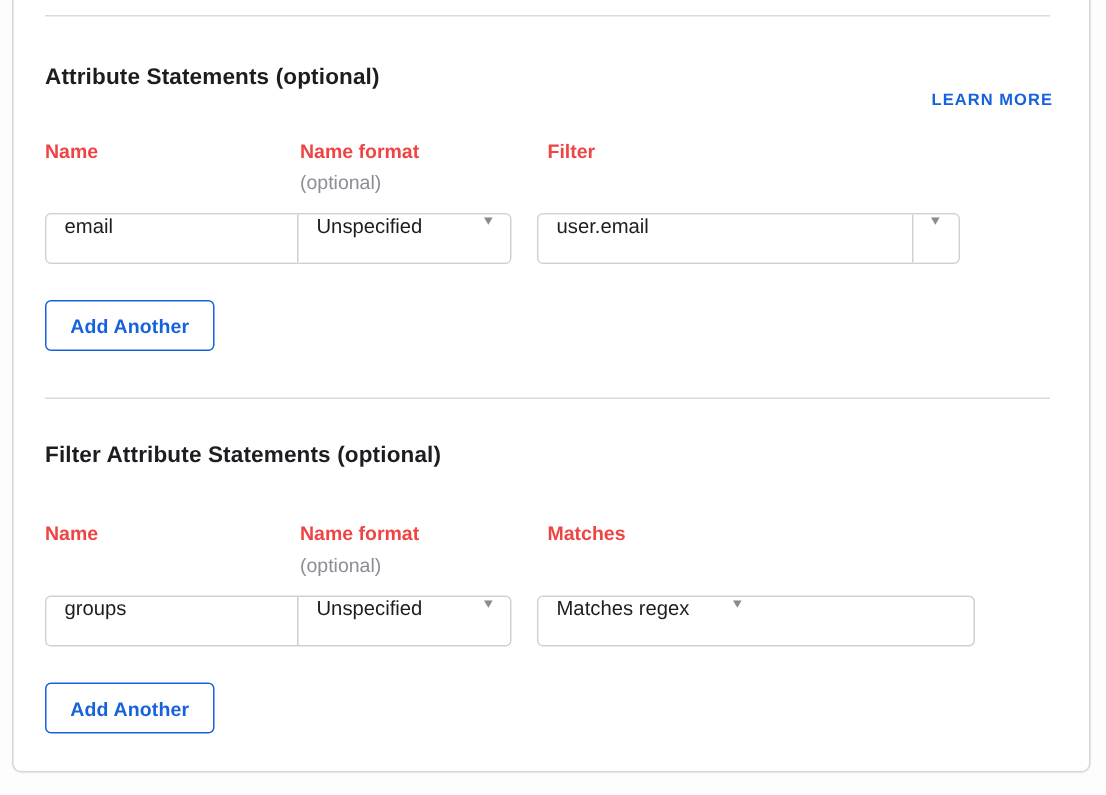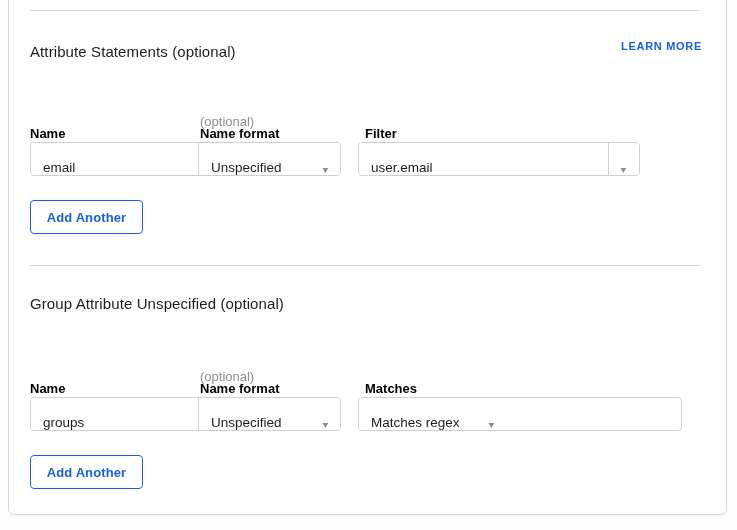--- a/index.html
+++ b/index.html
@@ -12,51 +12,51 @@
   .card{
     position:absolute;left:8px;top:-22px;width:717px;height:535px;
     background:#ffffff;border:1px solid #d5d5da;border-radius:6px;
     box-shadow:0 1px 2px rgba(0,0,0,0.03);
   }
   .layer{position:absolute;left:0;top:0;width:737px;height:530px;}
   .divider{position:absolute;left:30px;width:670px;height:1px;background:#d9d9de;}
   .d1{top:10px;}
   .d2{top:265px;}
   .section-title{
-    position:absolute;left:30px;font-size:15px;font-weight:400;color:#1d1d21;
+    position:absolute;left:30px;font-size:15px;font-weight:700;color:#1d1d21;
     letter-spacing:0.1px;white-space:nowrap;
   }
   .t1{top:43px;}
   .t2{top:295px;}
   .learn-more{
-    position:absolute;right:35px;top:40px;font-size:11px;font-weight:600;
+    position:absolute;right:35px;top:61px;font-size:11px;font-weight:600;
     color:#1662dd;letter-spacing:0.7px;text-decoration:none;cursor:pointer;
     white-space:nowrap;
   }
   .col-label{
-    position:absolute;font-size:13px;font-weight:700;color:#000000;white-space:nowrap;margin-top:33px;
+    position:absolute;font-size:13px;font-weight:700;color:#ef4444;white-space:nowrap;
   }
   .r1h{top:93px;} .r2h{top:348px;}
   .c1{left:30px;} .c2{left:200px;} .c3{left:365px;}
   .optional-note{
     position:absolute;left:200px;font-size:13px;color:#8d8d95;white-space:nowrap;
   }
   .o1{top:114px;} .o2{top:369px;}
   .fr1{top:142px;} .fr2{top:397px;}
 
   .group{
     position:absolute;display:flex;height:34px;box-sizing:border-box;
     border:1px solid #cfcfd4;border-radius:4px;background:#fff;overflow:hidden;
   }
   .g-name{left:30px;width:311px;}
   .g-val1{left:358px;width:282px;}
-  .g-val2{left:358px;width:324px;flex-direction:column;}
+  .g-val2{left:358px;width:292px;flex-direction:column;}
 
   .cell{
-    display:flex;align-items:flex-end;box-sizing:border-box;height:100%;
+    display:flex;align-items:flex-start;box-sizing:border-box;height:100%;
     font-size:13.5px;color:#1d1d21;background:#fff;
   }
   .cell-input{padding:0 12px;}
   .cell-input input{
     border:none;outline:none;padding:0;margin:0;width:100%;
     font-family:"Liberation Sans", sans-serif;font-size:13.5px;color:#1d1d21;
     background:transparent;
   }
   .cell-select{
     justify-content:space-between;padding:0 12px;cursor:pointer;
@@ -116,21 +116,21 @@
       </div>
       <div class="cell arrow-btn sep-l">
         <span class="caret">▾</span>
       </div>
     </div>
 
     <button class="add-btn ab1">Add Another</button>
 
     <div class="divider d2"></div>
 
-    <div class="section-title t2">Group Attribute Unspecified (optional)</div>
+    <div class="section-title t2">Filter Attribute Statements (optional)</div>
 
     <div class="col-label r2h c1">Name</div>
     <div class="col-label r2h c2">Name format</div>
     <div class="col-label r2h c3">Matches</div>
     <div class="optional-note o2">(optional)</div>
 
     <div class="group g-name fr2">
       <div class="cell cell-input w167">
         <input type="text" value="groups" style="">
       </div>

